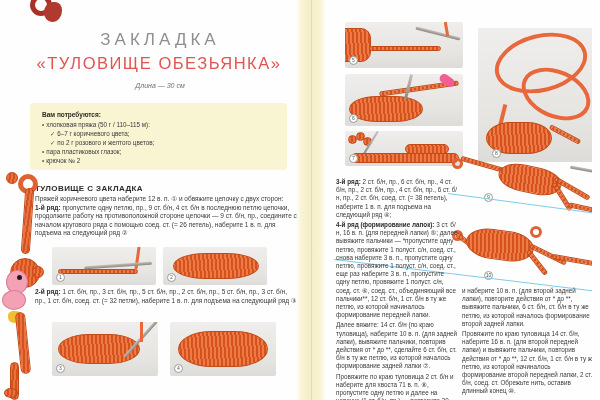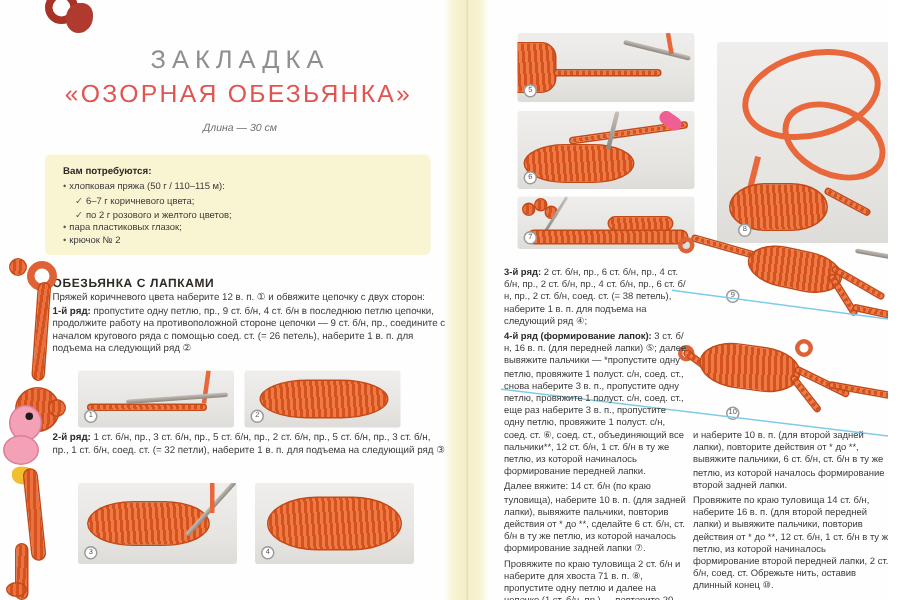--- a/index.html
+++ b/index.html
@@ -61,21 +61,21 @@
 
   <div class="gutter"></div>
   <div class="gutter-line"></div>
 
   <div class="abs" style="left:26px;top:-6px;width:40px;height:34px;">
     <div class="abs" style="left:4px;top:0;width:22px;height:22px;border:5px solid #a83226;border-radius:50%;box-sizing:border-box;"></div>
     <div class="abs" style="left:18px;top:8px;width:18px;height:20px;background:#b03a2e;border-radius:50% 40% 55% 45%;"></div>
   </div>
 
   <div class="title1">ЗАКЛАДКА</div>
-  <div class="title2">«ОЗОРНАЯ ОБЕЗЬЯНКА»</div>
+  <div class="title2">«ТУЛОВИЩЕ ОБЕЗЬЯНКА»</div>
   <div class="lennote">Длина — 30 см</div>
 
   <div class="matbox">
     <div class="mathead">Вам потребуются:</div>
     <div class="matitem" style="left:12px;top:18px;">
       <span class="blt">•</span><span>хлопковая пряжа (50 г / 110–115 м):</span>
     </div>
     <div class="matitem" style="left:20px;top:27px;">
       <span class="blt">✓</span><span>6–7 г коричневого цвета;</span>
     </div>
@@ -83,21 +83,21 @@
       <span class="blt">✓</span><span>по 2 г розового и желтого цветов;</span>
     </div>
     <div class="matitem" style="left:12px;top:45px;">
       <span class="blt">•</span><span>пара пластиковых глазок;</span>
     </div>
     <div class="matitem" style="left:12px;top:54px;">
       <span class="blt">•</span><span>крючок № 2</span>
     </div>
   </div>
 
-  <div class="sechead">ОБЕЗЬЯНКА С ЛАПКАМИ</div>
+  <div class="sechead">ТУЛОВИЩЕ С ЗАКЛАДКА</div>
 
   <div class="para" style="left:35px;top:195px;width:263px;">
     <span>Пряжей коричневого цвета наберите 12 в. п. ① и обвяжите цепочку с двух сторон:</span><br>
     <b>1-й ряд:</b>
     <span>пропустите одну петлю, пр., 9 ст. б/н, 4 ст. б/н в последнюю петлю цепочки, продолжите работу на противоположной стороне цепочки — 9 ст. б/н, пр., соедините с началом кругового ряда с помощью соед. ст. (= 26 петель), наберите 1 в. п. для подъема на следующий ряд ②</span>
   </div>
 
   <div class="ph" style="left:52px;top:247px;width:104px;height:38px;">
     <div class="abs yarn chain" style="left:6px;top:22px;width:80px;"></div>
     <div class="abs" style="left:84px;top:0;width:3px;height:22px;background:#e8673b;transform:rotate(8deg);"></div>

